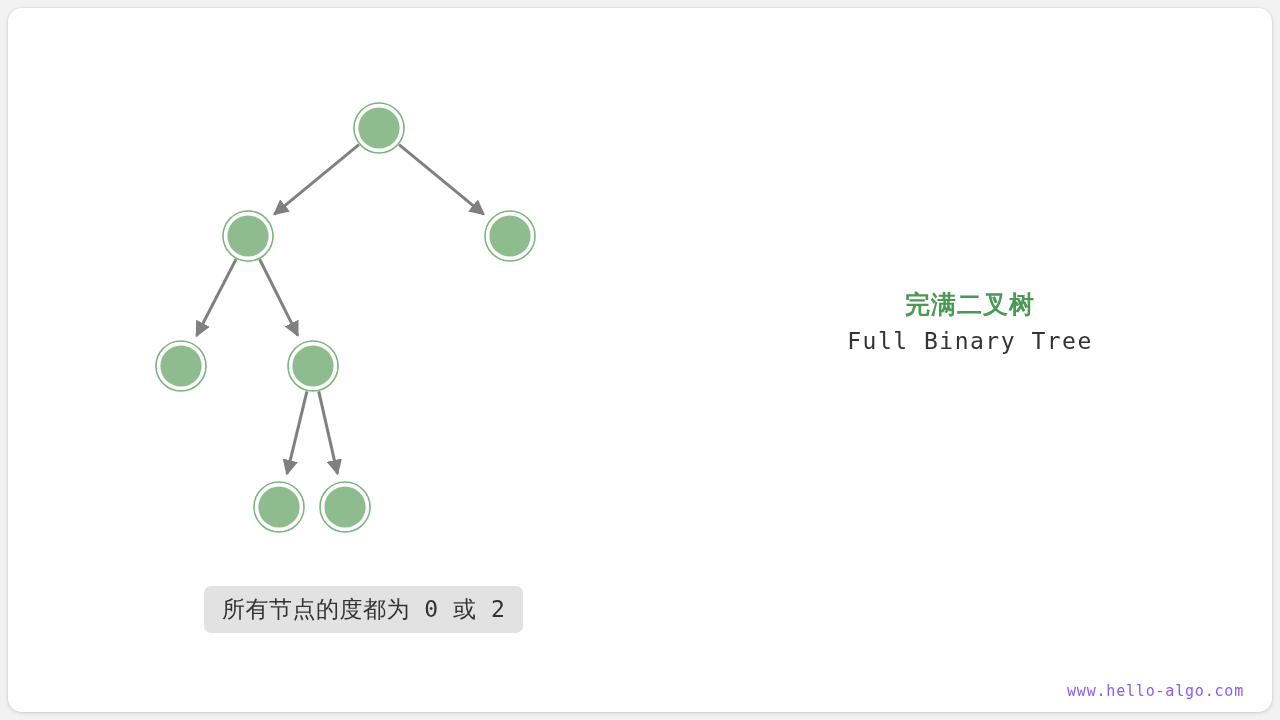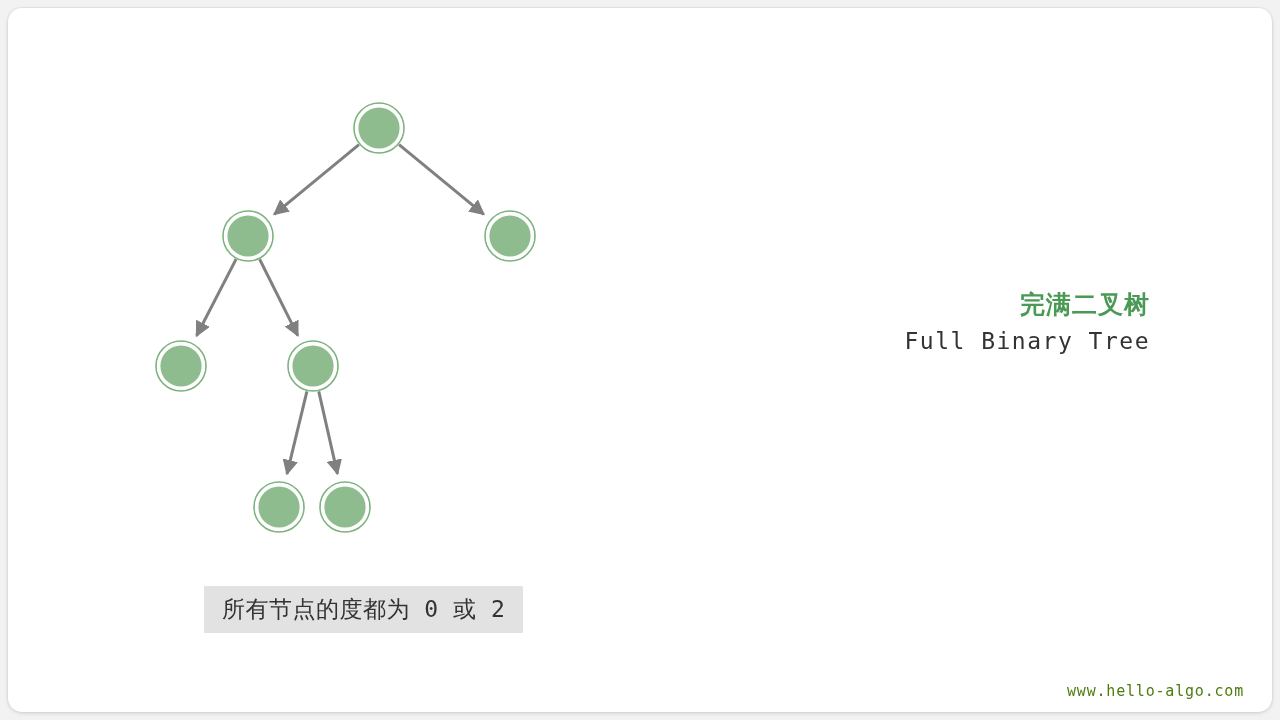--- a/index.html
+++ b/index.html
@@ -36,21 +36,21 @@
     left: 0;
     top: 0;
     width: 1280px;
     height: 720px;
   }
   .label-block {
     position: absolute;
     left: 790px;
     top: 290px;
     width: 360px;
-    text-align: right;
+    text-align: center;
   }
   .label-title {
     font-family: "DejaVu Sans", "Liberation Sans", sans-serif;
     font-size: 25px;
     font-weight: bold;
     color: #4a9a55;
     letter-spacing: 1px;
     line-height: 1.2;
   }
   .label-subtitle {
@@ -61,39 +61,39 @@
     letter-spacing: 1.5px;
     margin-top: 8px;
   }
   #caption-box {
     position: absolute;
     left: 204px;
     top: 586px;
     height: 47px;
     padding: 0 18px;
     background: #e2e2e2;
-    border-radius: 1px;
+    border-radius: 7px;
     display: flex;
     align-items: center;
     justify-content: center;
   }
   #caption-text {
     font-family: "DejaVu Sans Mono", "Liberation Mono", monospace;
     font-size: 23px;
     color: #333333;
     white-space: pre;
     letter-spacing: 0.5px;
   }
   #watermark {
     position: absolute;
     right: 36px;
     bottom: 20px;
     font-family: "DejaVu Sans Mono", "Liberation Mono", monospace;
     font-size: 15px;
-    color: #4d7c0f;
+    color: #8b5cf6;
     letter-spacing: 0.8px;
   }
 </style>
 </head>
 <body>
 
 <div id="screen">
   <div id="backdrop"></div>
   <div id="card"></div>
 

